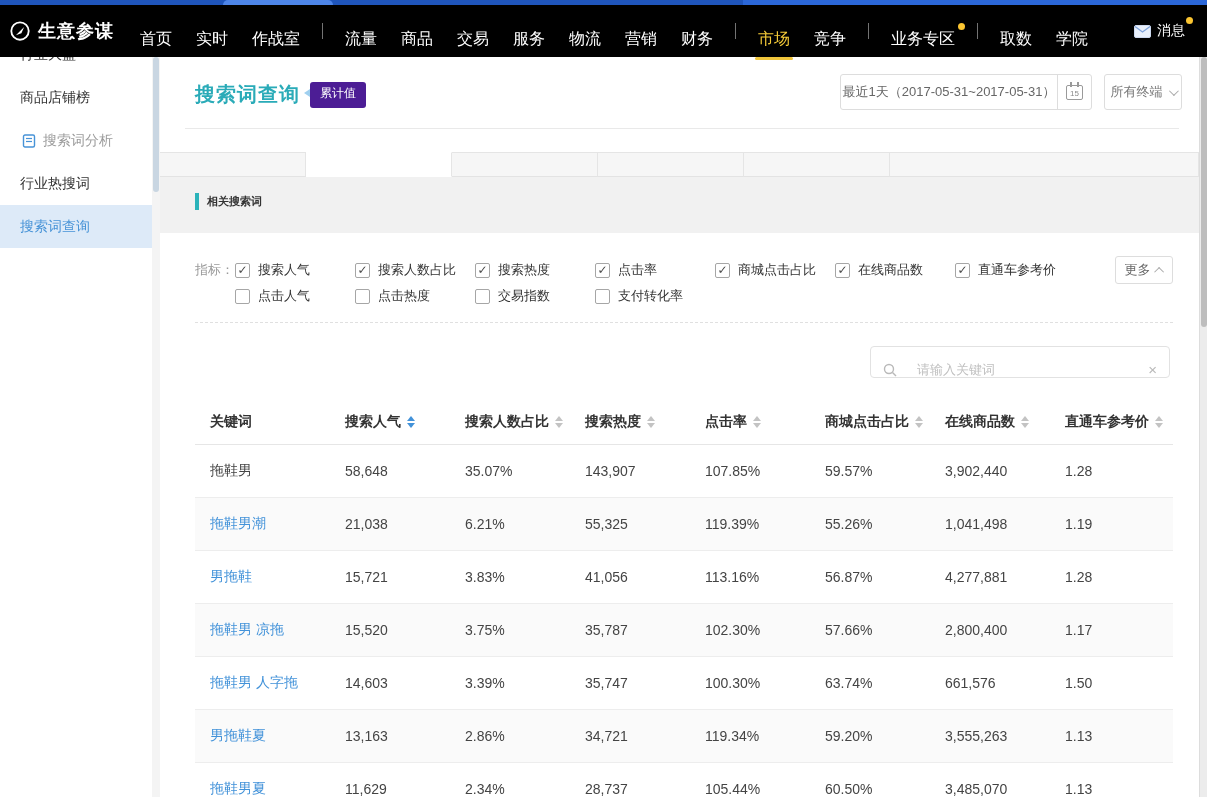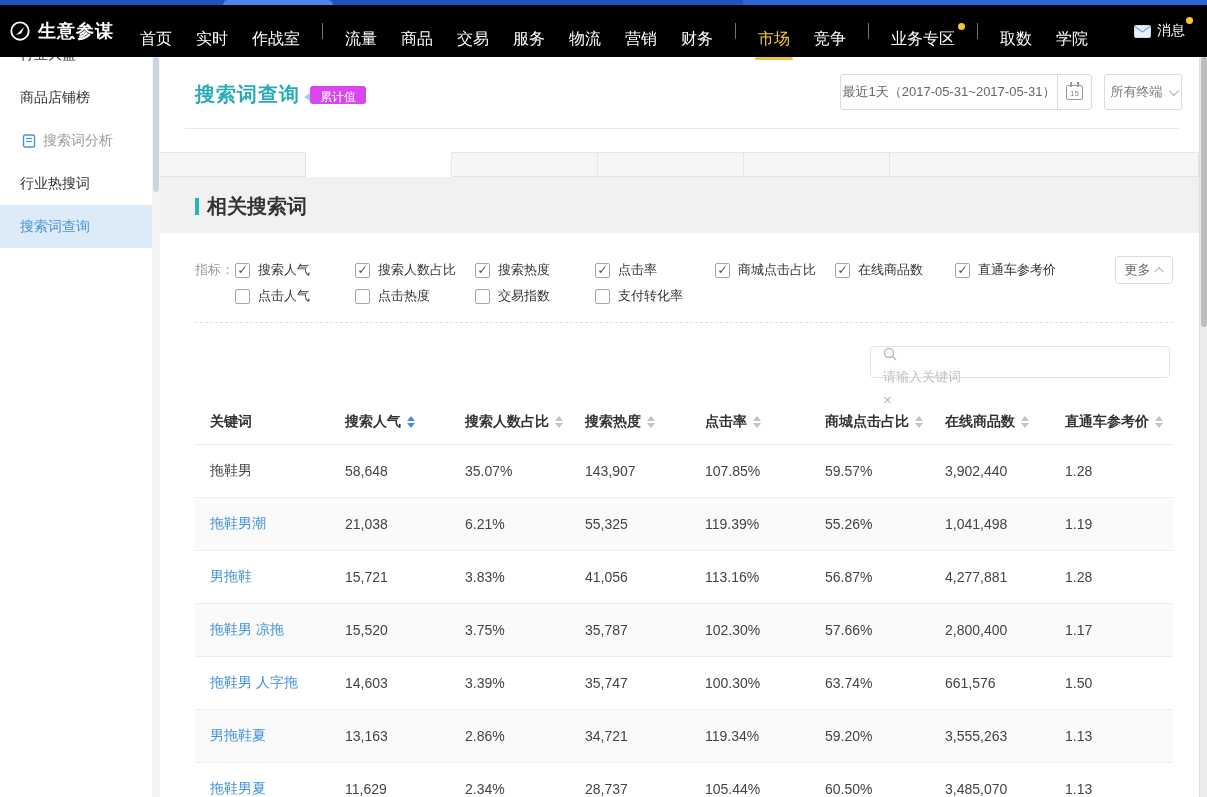--- a/index.html
+++ b/index.html
@@ -33,21 +33,21 @@
   .side-item.active { background:#ddeaf8; color:#4793d7; }
   .side-scroll { position:absolute; top:57px; left:152px; width:8px; bottom:0; background:#f4f4f4; z-index:3; }
   .side-thumb { position:absolute; top:0; left:1px; width:6px; height:135px; background:#c9d6e2; border-radius:3px; }
 
   
   .content { position:absolute; top:57px; left:160px; right:8px; bottom:0; background:#f1f1f1; }
 
   .page-header { position:absolute; top:0; left:0; right:0; height:95px; background:#fff; }
   .header-divider { position:absolute; top:71px; left:25px; right:20px; height:1px; background:#e9e9e9; }
   .page-title { position:absolute; left:35px; top:24px; font-size:20px; font-weight:bold; color:#2aabb8; letter-spacing:1px; }
-  .cum-badge { position:absolute; left:152px; top:27px; height:18px; line-height:22px; background:#d946ef; color:#fff; font-size:12px; padding:0 10px; border-radius:3px; }
+  .cum-badge { position:absolute; left:152px; top:27px; height:26px; line-height:22px; background:#4c1d95; color:#fff; font-size:12px; padding:0 10px; border-radius:3px; }
   .cum-badge::before { content:""; position:absolute; left:-6px; top:7px; width:0; height:0; border-top:4px solid transparent; border-bottom:4px solid transparent; border-right:6px solid #a0d0ef; }
   .title-wrap { position:absolute; left:35px; top:24px; display:flex; align-items:center; gap:10px; }
 
   .date-btn { position:absolute; top:17px; right:107px; width:252px; height:36px; border:1px solid #ddd; border-radius:3px; background:#fff; display:flex; align-items:center; cursor:pointer; }
   .date-text { flex:1; text-align:center; font-size:13px; color:#666; white-space:nowrap; }
   .cal-box { width:34px; height:100%; border-left:1px solid #ddd; display:flex; align-items:center; justify-content:center; }
   .cal-icon { position:relative; width:17px; height:15px; border:1px solid #9a9a9a; border-radius:2px; font-size:8px; color:#8a8a8a; display:flex; align-items:flex-end; justify-content:center; }
   .cal-icon::before, .cal-icon::after { content:""; position:absolute; top:-4px; width:2px; height:5px; background:#9a9a9a; }
   .cal-icon::before { left:3px; } .cal-icon::after { right:3px; }
   .cal-day { line-height:11px; }
@@ -58,36 +58,36 @@
   .chev.up { transform:rotate(-135deg) translateY(-2px); }
 
   
   .tabs { position:absolute; top:95px; left:0; right:0; height:25px; display:flex; }
   .tab { width:146px; height:25px; background:#f6f6f6; border-top:1px solid #e5e5e5; border-bottom:1px solid #e3e3e3; border-right:1px solid #e5e5e5; cursor:pointer; }
   .tab.active { background:#fff; border-top:1px solid #fff; border-bottom:1px solid #fff; }
   .tab.filler { flex:1; }
 
   .section-title { position:absolute; top:136px; left:35px; display:flex; align-items:center; }
   .section-bar { width:4px; height:17px; background:#2bb3ba; }
-  .section-text { margin-left:8px; font-size:20px; font-weight:bold; color:#333;text-align:center; }
+  .section-text { margin-left:8px; font-size:11px; font-weight:bold; color:#333;text-align:center; }
 
   
   .main-panel { position:absolute; top:176px; left:0; right:0; bottom:0; background:#fff; overflow:hidden; }
 
   .filters { position:absolute; left:35px; top:24px; display:flex; }
   .filters-label { width:40px; font-size:13px; color:#999; line-height:26px; }
   .filter-rows { display:flex; flex-direction:column; }
   .filter-row { display:flex; height:26px; align-items:center; }
   .filter-opt { width:120px; display:flex; align-items:center; gap:8px; font-size:13px; color:#333; cursor:pointer; }
   .cbx { width:15px; height:15px; border:1px solid #a6a6a6; border-radius:2px; background:#fff; font-size:12px; font-weight:bold; color:#4a4a4a; line-height:13px; text-align:center; }
   .more-btn { position:absolute; right:26px; top:23px; width:58px; height:28px; border:1px solid #ddd; border-radius:3px; background:#fff; display:flex; align-items:center; justify-content:center; gap:6px; font-size:13px; color:#666; cursor:pointer; }
 
   .dash-divider { position:absolute; top:89px; left:35px; right:26px; border-top:1px dashed #e0e0e0; }
 
-  .search-box { position:absolute; top:113px; right:29px; width:300px; height:32px; border:1px solid #e2e2e2; border-radius:4px; background:#fff; display:flex; align-items:flex-start; padding:0 12px; gap:8px;flex-direction:column; }
+  .search-box { position:absolute; top:113px; right:29px; width:300px; height:32px; border:1px solid #e2e2e2; border-radius:4px; background:#fff; display:flex; align-items:flex-end; padding:0 12px; gap:20px; }
   .search-box input { flex:1; border:none; outline:none; font-size:13px; color:#333; background:transparent; font-family:inherit; }
   .search-box input::placeholder { color:#c0c0c0; }
   .clear-x { color:#b9b9b9; font-size:15px; cursor:pointer; line-height:1; }
 
   
   .table { position:absolute; left:35px; right:26px; top:167px; }
   .t-row { display:grid; grid-template-columns:135px 120px 120px 120px 120px 120px 120px 1fr; align-items:center; }
   .t-head { height:45px; border-bottom:1px solid #e6e6e6; }
   .t-head .t-cell { font-weight:bold; color:#333; display:flex; align-items:center; gap:6px; }
   .t-cell { font-size:14px; color:#444; padding-left:15px; white-space:nowrap; }

